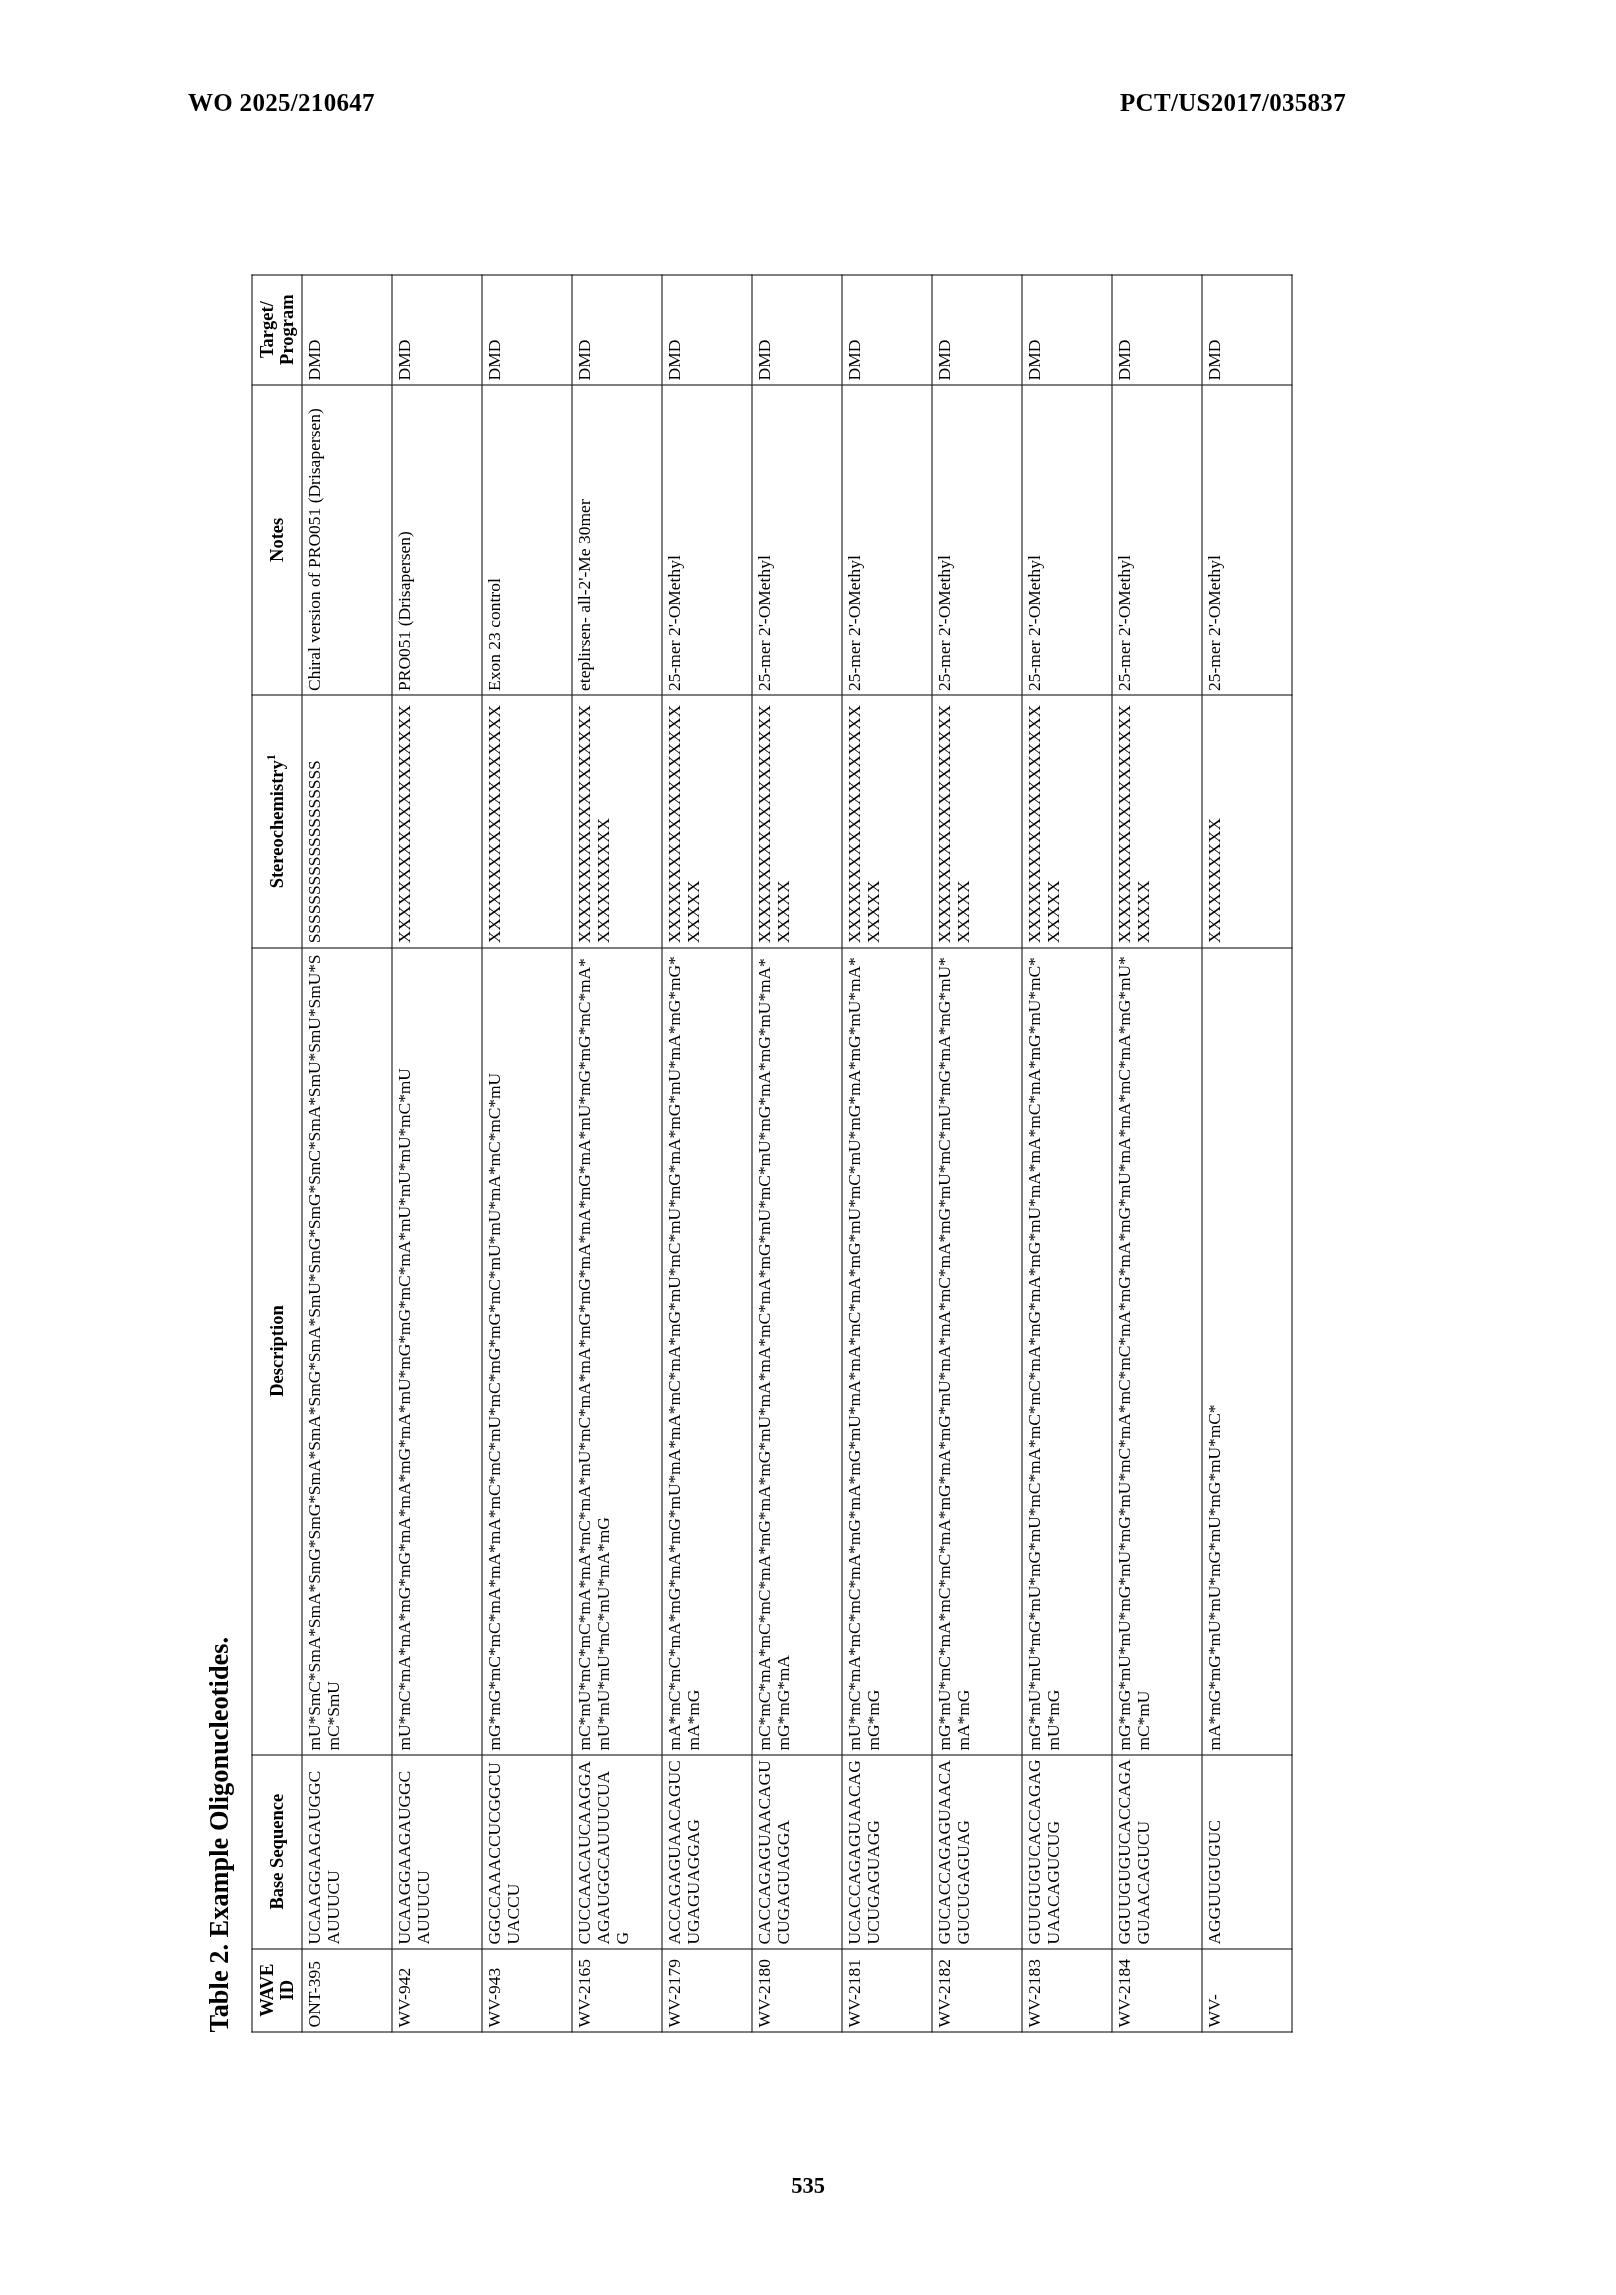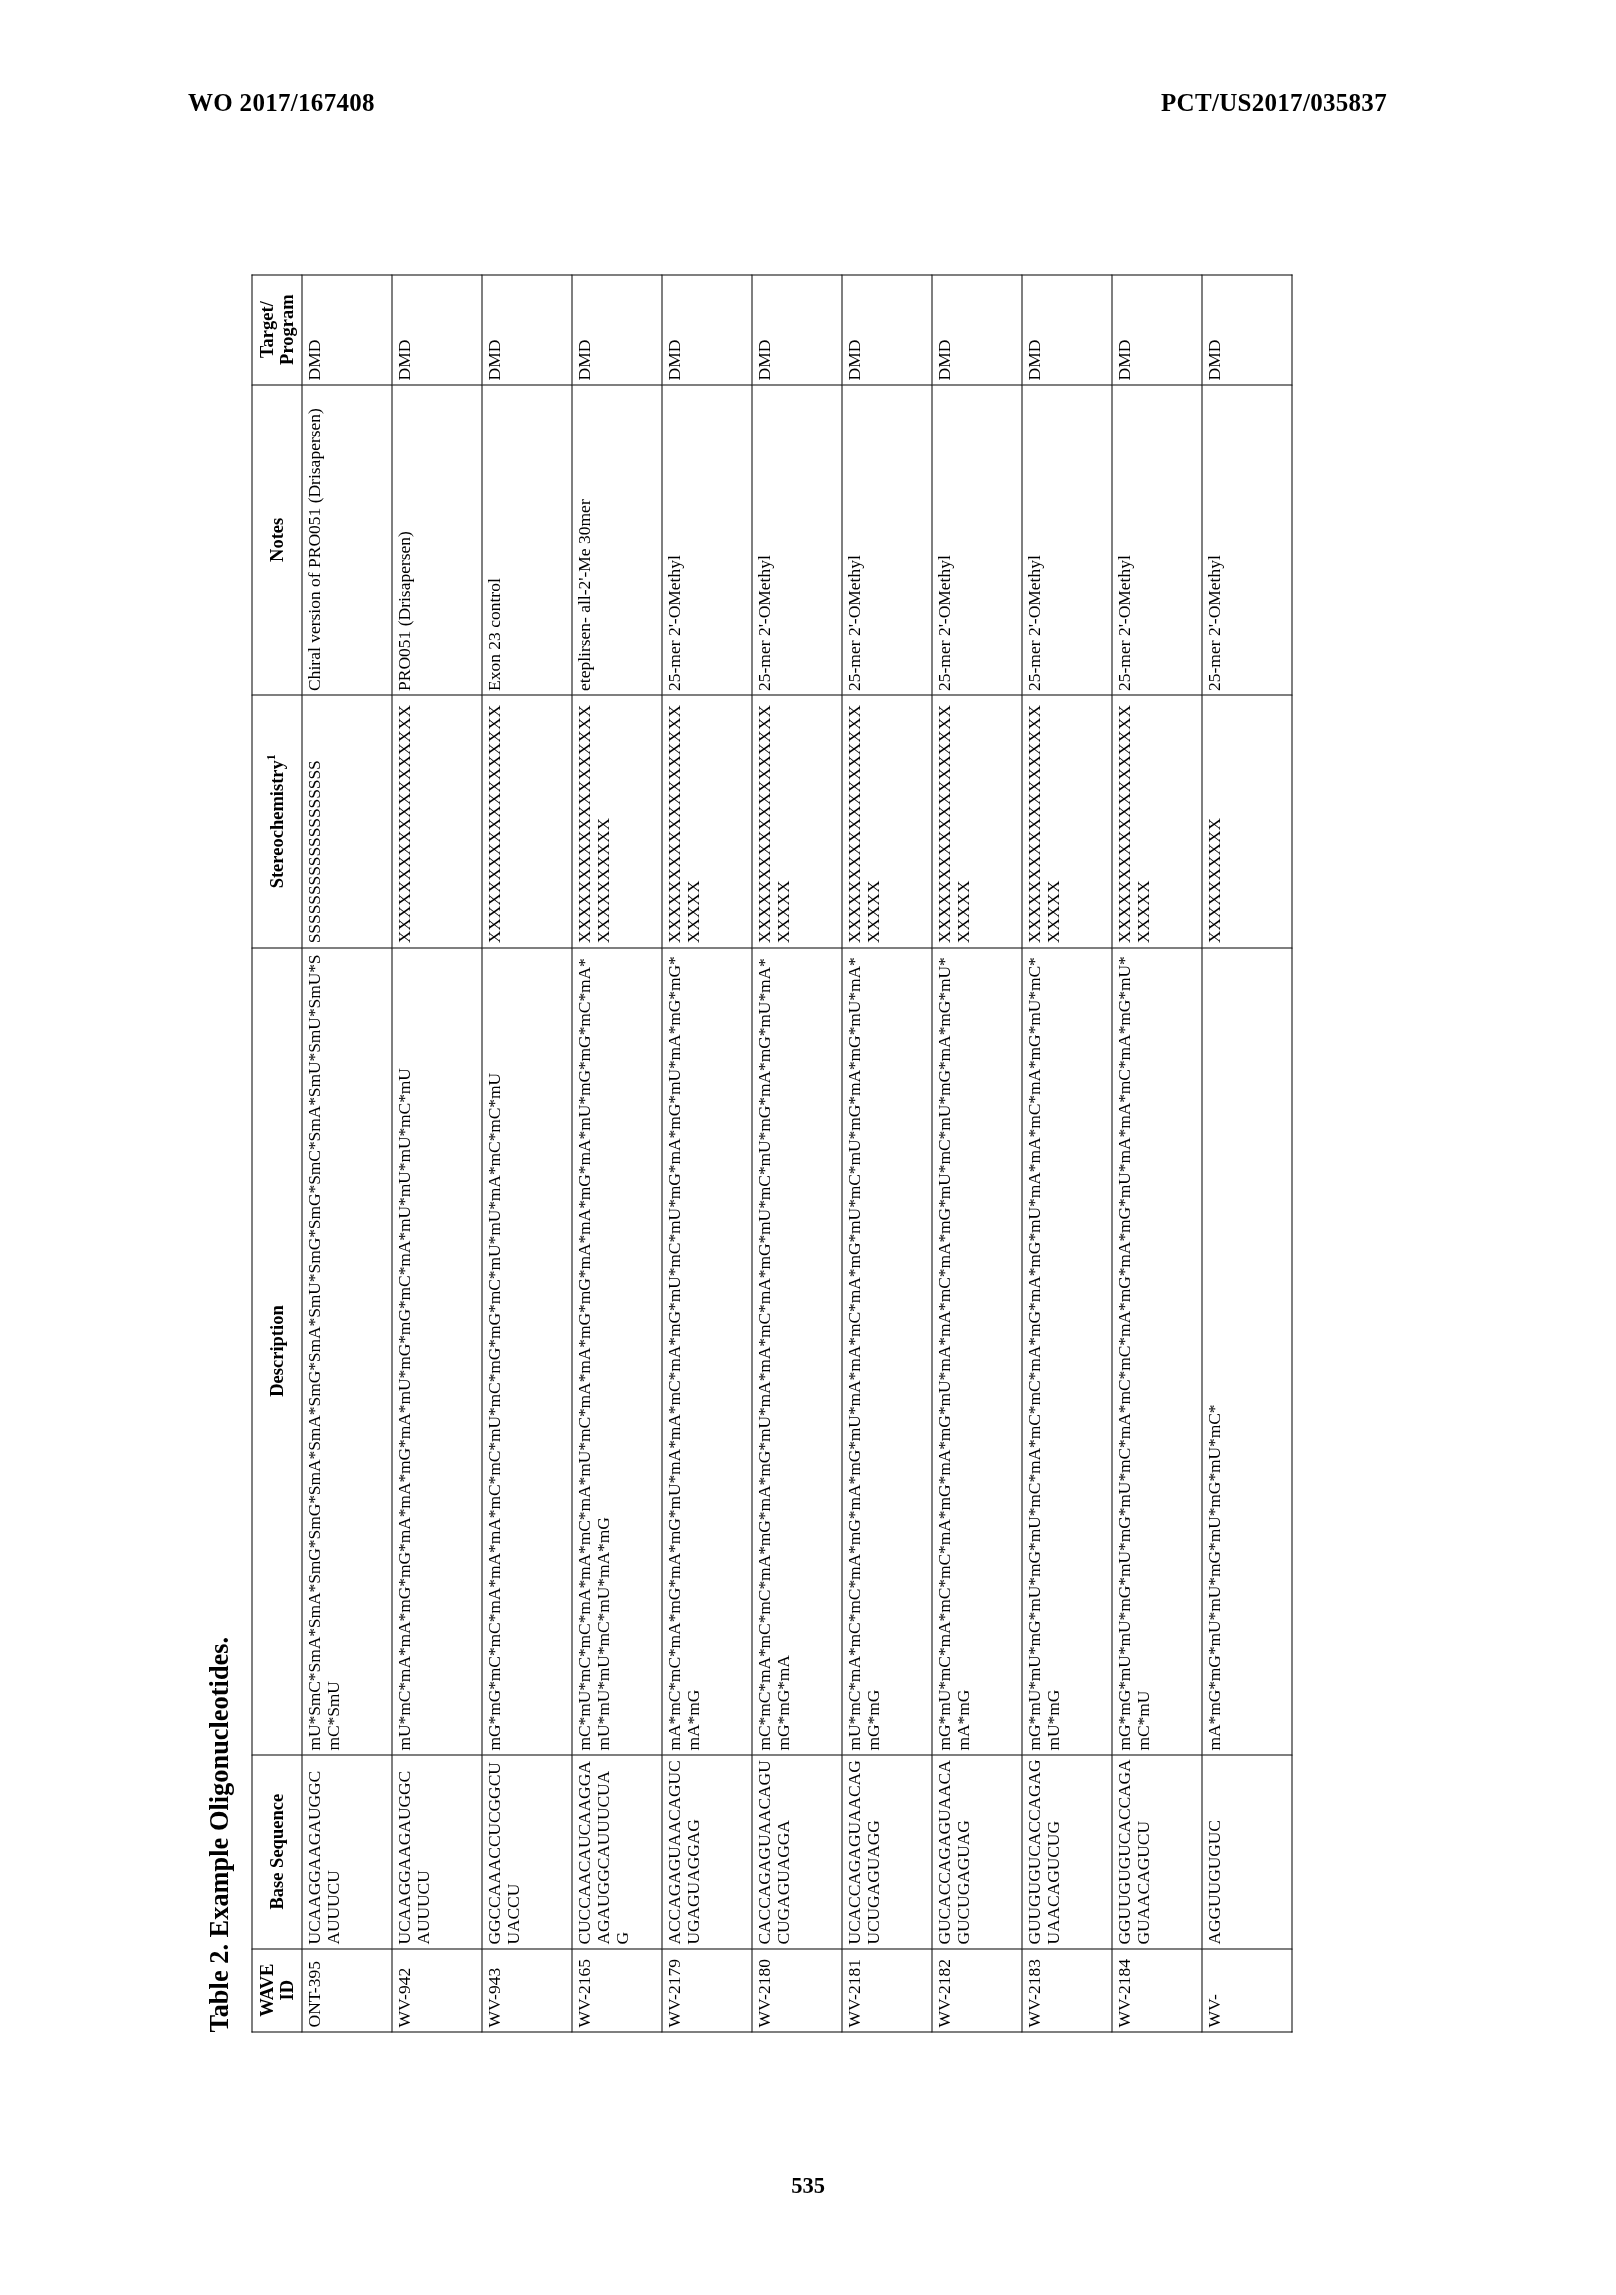--- a/index.html
+++ b/index.html
@@ -35,21 +35,20 @@
     white-space: nowrap;
   }
   .rh-right {
     position: absolute;
     left: 1120px;
     top: 0;
     font-size: 25px;
     font-weight: bold;
     letter-spacing: 0.3px;
     white-space: nowrap;
-    margin-left: 41px;
   }
 
   
   .page-number {
     position: absolute;
     left: 0;
     top: 2173px;
     width: 1616px;
     text-align: center;
     font-size: 22.5px;
@@ -132,21 +131,21 @@
   td.wave  { word-break: normal; overflow-wrap: normal; }
   td.notes { word-break: normal; overflow-wrap: break-word; }
   td.target{ word-break: normal; overflow-wrap: normal; }
 
   sup.fn { font-size: 12px; vertical-align: super; line-height: 0; }
 </style>
 </head>
 <body>
 
 <div class="running-head">
-  <span class="rh-left">WO 2017/167408</span>
+  <span class="rh-left">WO 2025/210647</span>
   <span class="rh-right">PCT/US2017/035837</span>
 </div>
 
 <div class="rot-stage">
 
   <div class="table-title">Table 2. Example Oligonucleotides.</div>
 
   <table class="oligo">
     <colgroup>
       <col class="c-wave">

